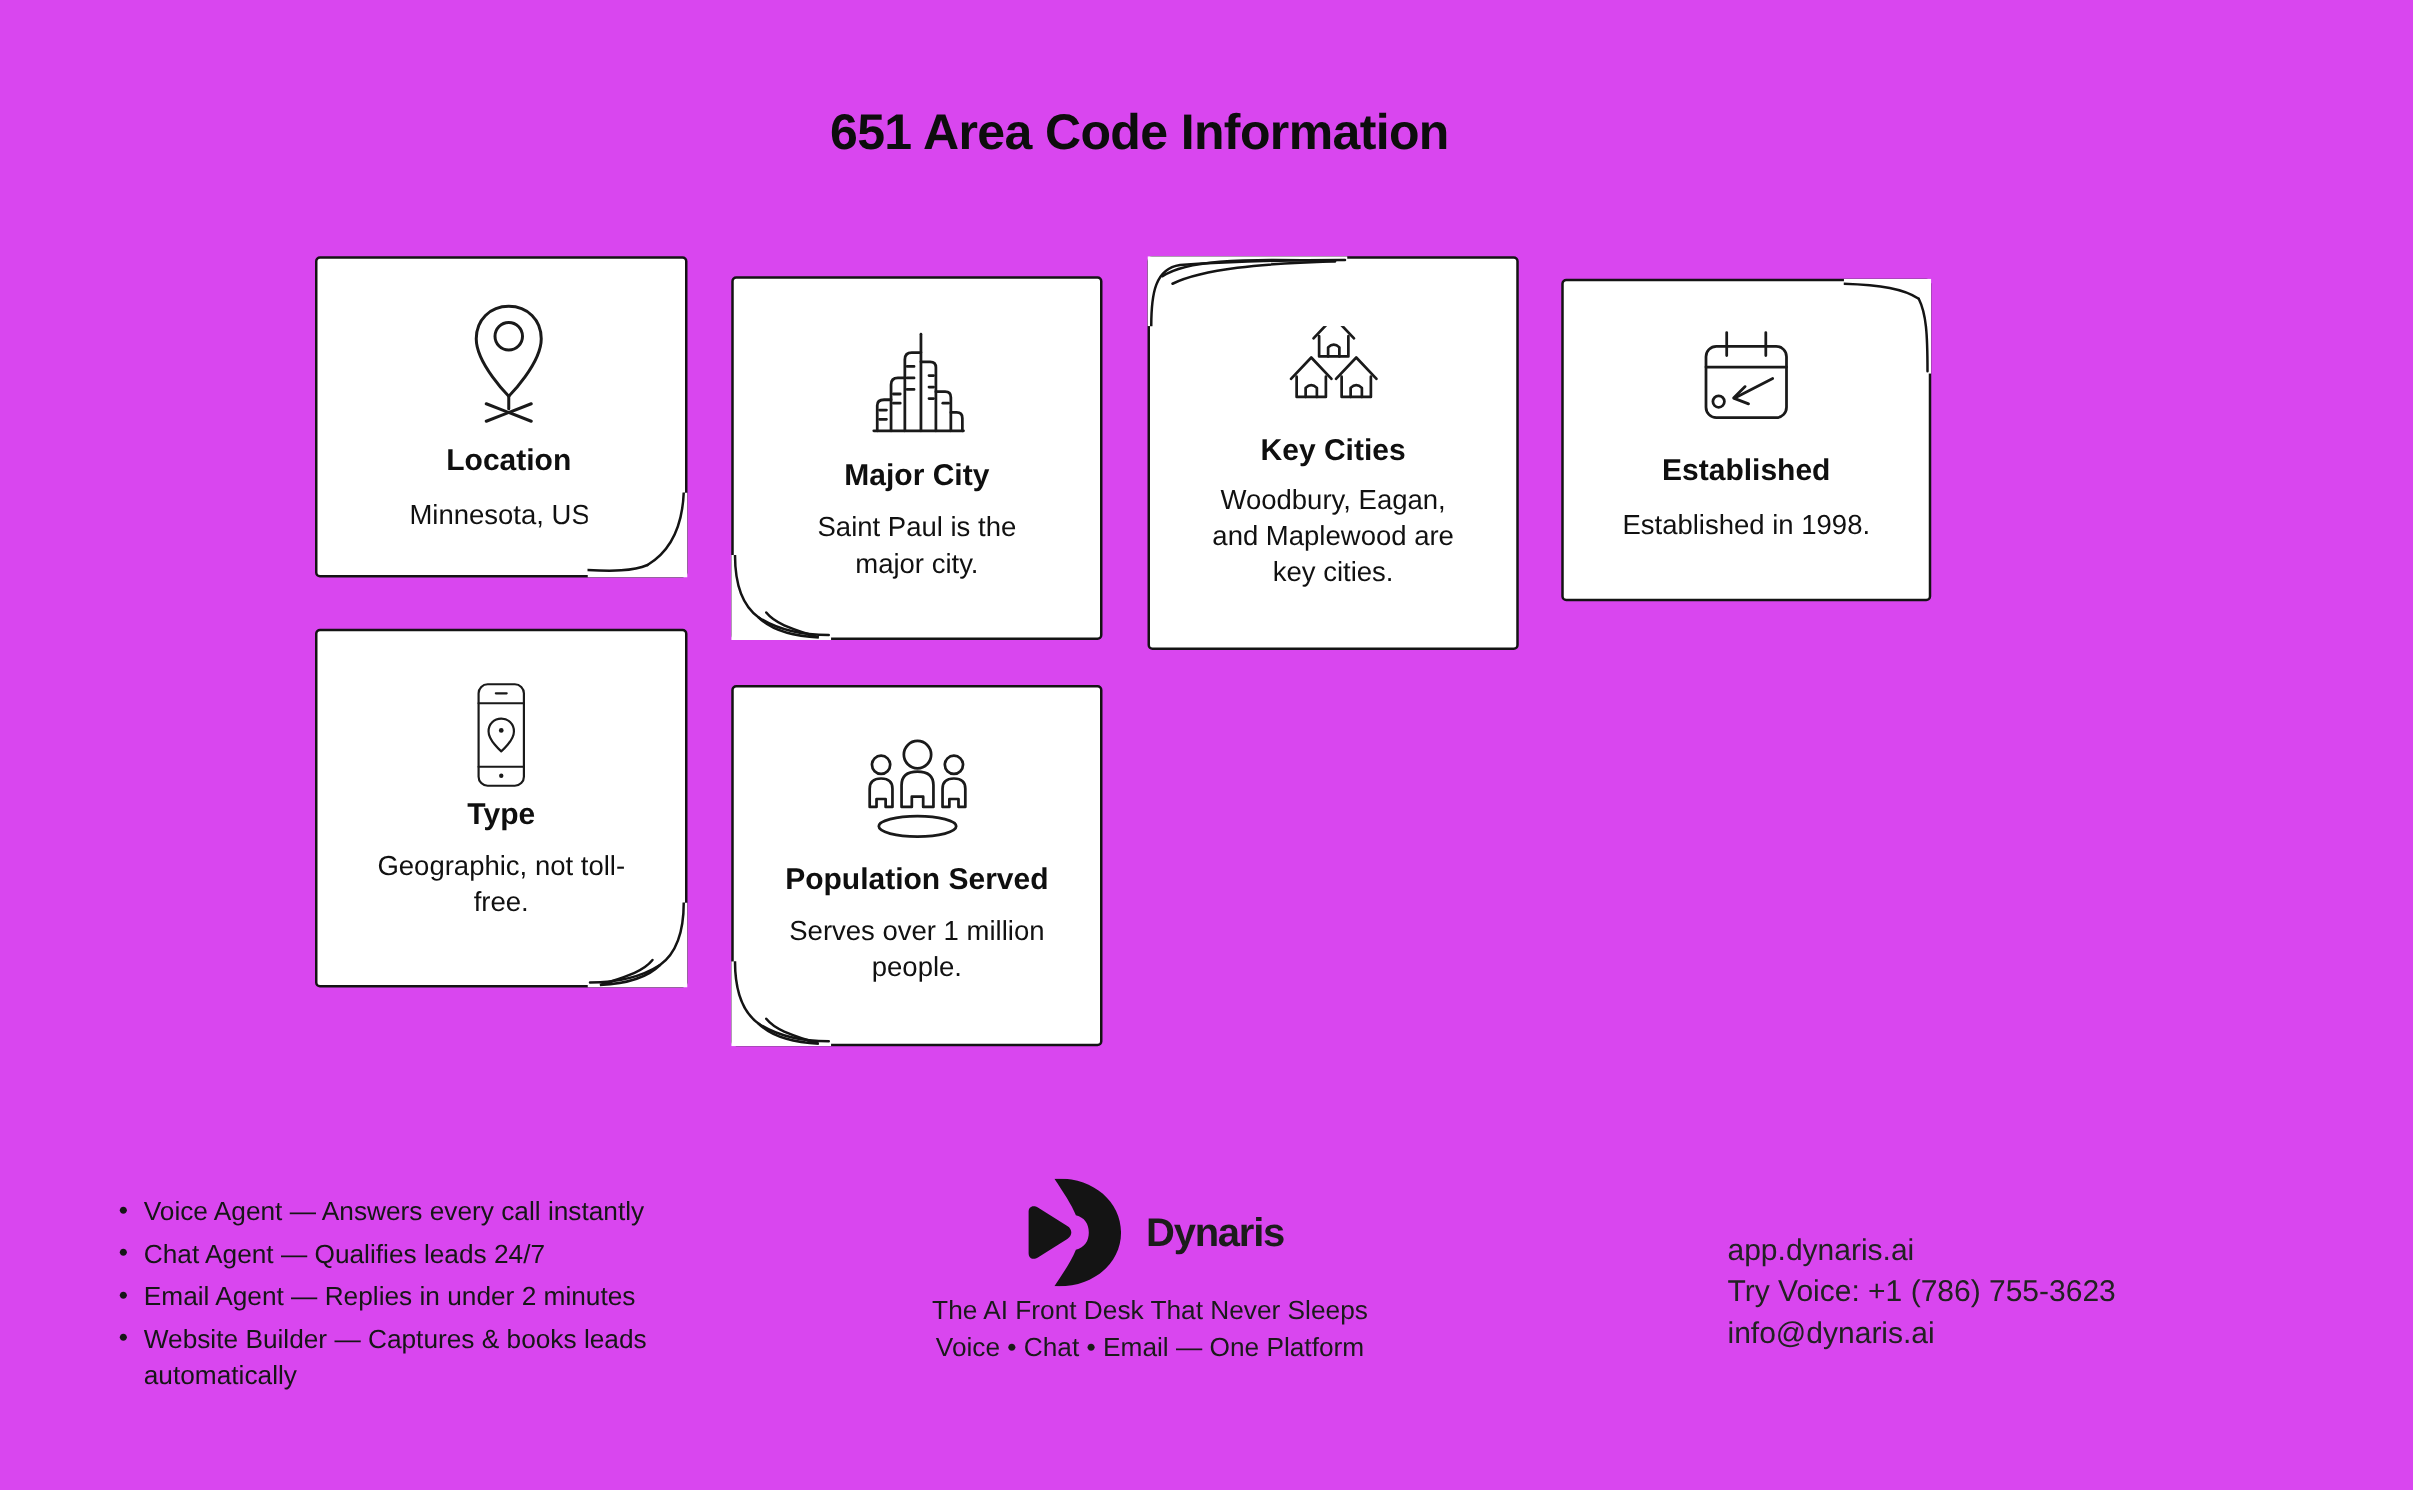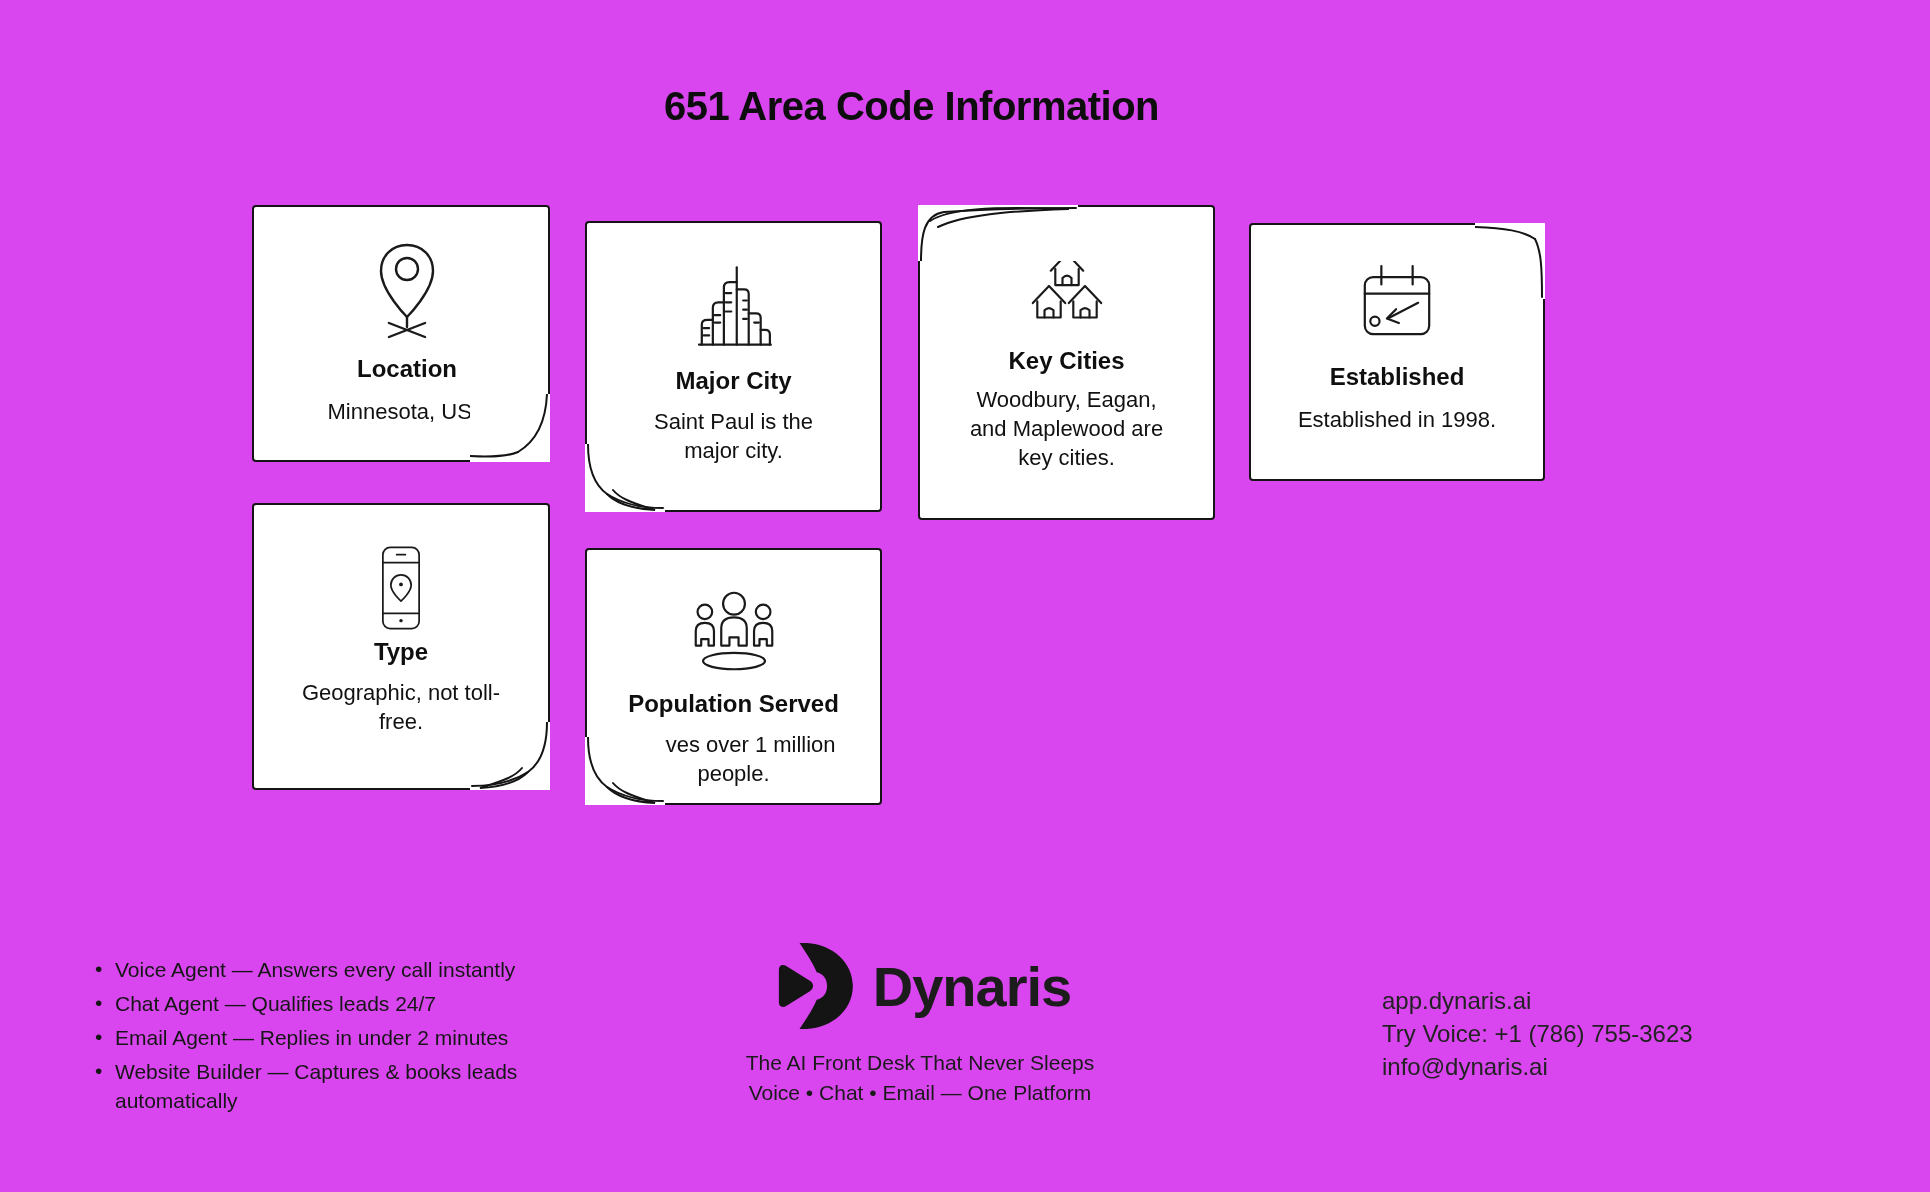--- a/index.html
+++ b/index.html
@@ -36,22 +36,22 @@
   
   .features {
     position:absolute; left:92px; top:956px; width:505px;
     list-style:none; margin:0; padding:0;
     font-size:21px; line-height:1.38; color:#161616;
   }
   .features li { position:relative; padding-left:23px; margin-bottom:5px; }
   .features li::before { content:"\2022"; position:absolute; left:3px; top:-1px; }
   .brand { position:absolute; left:728px; top:940px; width:384px; text-align:center; }
   .brand-row { display:flex; align-items:center; justify-content:center; gap:12px; height:92px; }
-  .brand-name { font-size:56px; font-weight:700; letter-spacing:-1px; color:#1c1c1c; }
-  .brand-taglines { margin-top:16px; font-size:21px; line-height:1.42; color:#1a1a1a; }
+  .brand-name { font-size:32px; font-weight:700; letter-spacing:-1px; color:#1c1c1c; }
+  .brand-taglines { margin-top:2px; font-size:21px; line-height:1.42; color:#1a1a1a; }
   .logo-mark path { fill:#141414; }
   .contact {
     position:absolute; left:1382px; top:984px; width:400px;
     text-align:left; font-size:24px; line-height:1.38; color:#222222;
   }
 </style>
 </head>
 <body>
 
 <div id="canvas">
@@ -152,21 +152,21 @@
     </svg>
     <div class="card-title" style="margin-top:1px;">Type</div>
     <div class="card-body" style="margin-top:12px; width:216px;">Geographic, not toll-free.</div>
     <svg class="curl curl-br" width="80" height="68" viewBox="0 0 80 68">
       <rect x="0" y="0" width="80" height="68"></rect>
       <path d="M77,0 C77,22 72,40 58,50 C44,59 24,64 2,64"></path>
       <path d="M58,50 C48,60 30,65 10,66 C28,60 44,56 52,46"></path>
     </svg>
   </div>
 
-  <div class="card" style="left:585px; top:548px; width:297px; height:257px; padding-top:34px;">
+  <div class="card" style="left:585px; top:548px; width:297px; height:289px; padding-top:34px;">
     <svg class="icon" width="102" height="94" viewBox="0 0 112 100">
       <circle cx="56" cy="20" r="12"></circle>
       <path d="M42,66 L42,47 Q42,35 56,35 Q70,35 70,47 L70,66 L61,66 L61,57 L51,57 L51,66 Z"></path>
       <circle cx="24" cy="29" r="8"></circle>
       <path d="M14,66 L14,50 Q14,41 24,41 Q34,41 34,50 L34,66 L28,66 L28,59 L20,59 L20,66 Z"></path>
       <circle cx="88" cy="29" r="8"></circle>
       <path d="M78,66 L78,50 Q78,41 88,41 Q98,41 98,50 L98,66 L92,66 L92,59 L84,59 L84,66 Z"></path>
       <ellipse cx="56" cy="83" rx="34" ry="9"></ellipse>
     </svg>
     <div class="card-title" style="margin-top:12px;">Population Served</div>

